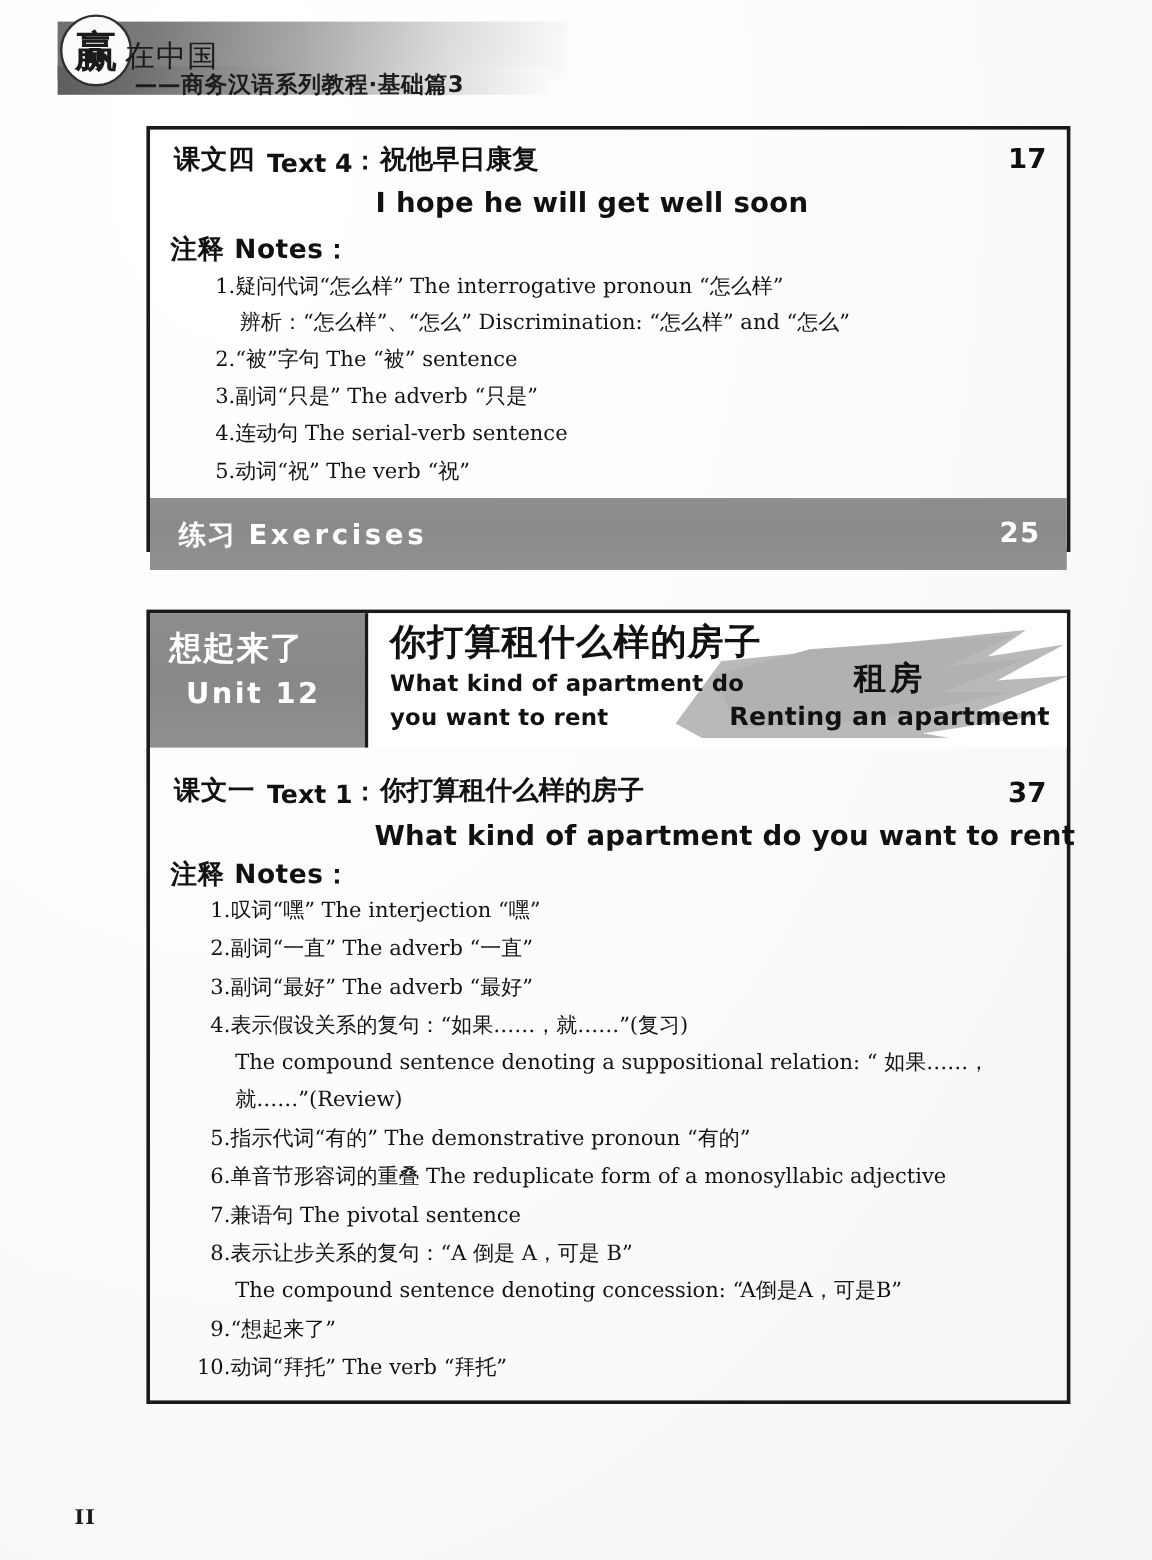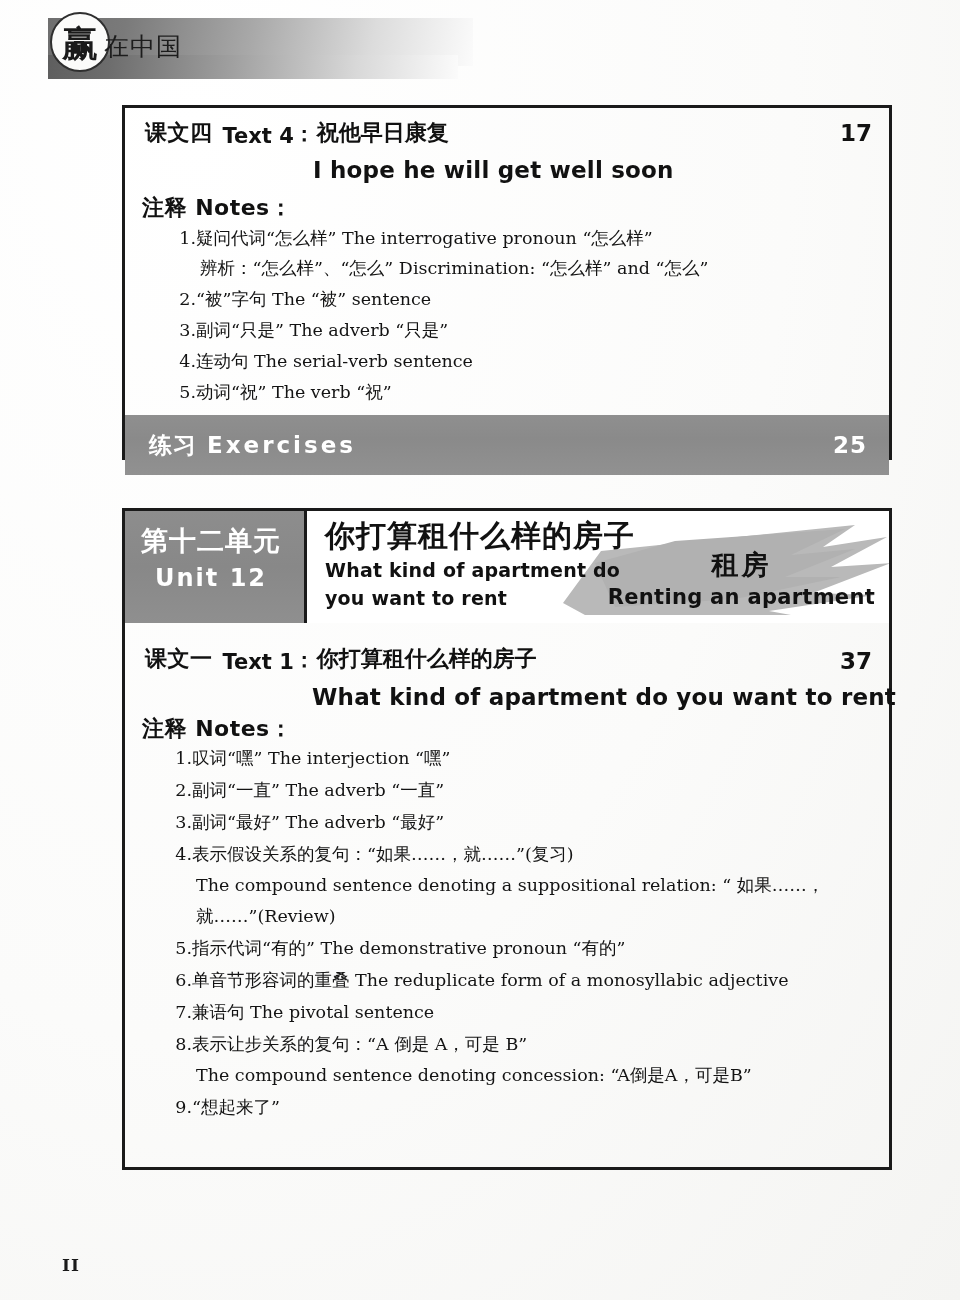--- a/index.html
+++ b/index.html
@@ -299,20 +299,21 @@
 
 <div class="page">
 
   <div class="header">
     <div class="header-band"></div>
     <div class="header-band2"></div>
     <div class="logo-circle">
       <span class="glyph">赢</span>
     </div>
     <div class="logo-word">在中国</div>
+    <div class="header-sub">——商务汉语系列教程·基础篇3</div>
   </div>
 
   <div class="panel" id="panel-top"></div>
 
   <div class="text-head" style="left:145px; top:118px;">
     <span class="th-cn">课文四</span>
     <span class="th-en">Text 4</span>
     <span class="th-colon">：</span>
     <span class="th-title-cn">祝他早日康复</span>
   </div>
@@ -360,21 +361,21 @@
       <span class="ex-cn">练习</span>
       <span class="ex-en">Exercises</span>
     </div>
     <div class="ex-page">25</div>
   </div>
 
   <div class="panel" id="panel-unit"></div>
 
   <div class="unit-banner">
     <div class="unit-left">
-      <div class="unit-cn">第十二单元</div>
+      <div class="unit-cn">想起来了</div>
       <div class="unit-en">Unit 12</div>
     </div>
     <div class="unit-right">
       <svg class="brush" viewBox="0 0 340 104" preserveAspectRatio="none">
         <polygon points="8,88 46,36 300,10 268,32 332,22 276,52 336,48 258,78 320,80 214,96 236,100 30,100" fill="#b9b9b9"></polygon>
         <polygon points="40,48 120,26 290,14 236,40 300,34 230,62 286,62 180,84 60,92" fill="#b1b1b1"></polygon>
       </svg>
       <div class="unit-title-block">
         <div class="unit-title-cn">你打算租什么样的房子</div>
         <div class="unit-title-en">What kind of apartment do</div>
@@ -449,17 +450,23 @@
         <span class="note-body">表示让步关系的复句：“A 倒是 A，可是 B”</span>
       </div>
       <div class="note-cont" style="margin:7px 0 0 36px;">The compound sentence denoting concession: “A倒是A，可是B”</div>
     </li>
     <li style="margin-top:8px;">
       <div class="note-row">
         <span class="note-num" style="width:32px;">9.</span>
         <span class="note-body">“想起来了”</span>
       </div>
     </li>
+    <li style="margin-top:8px;">
+      <div class="note-row">
+        <span class="note-num" style="width:32px;">10.</span>
+        <span class="note-body">动词“拜托” The verb “拜托”</span>
+      </div>
+    </li>
   </ul>
 
   <div class="footer-num">II</div>
 
 </div>
 
 </body></html>

